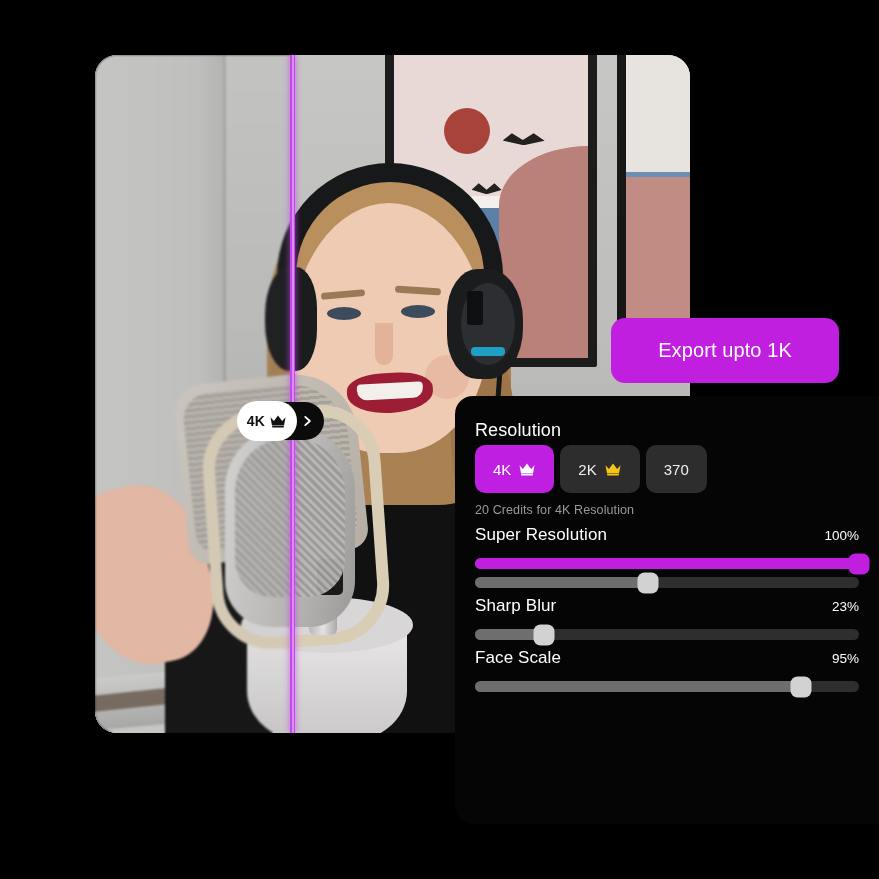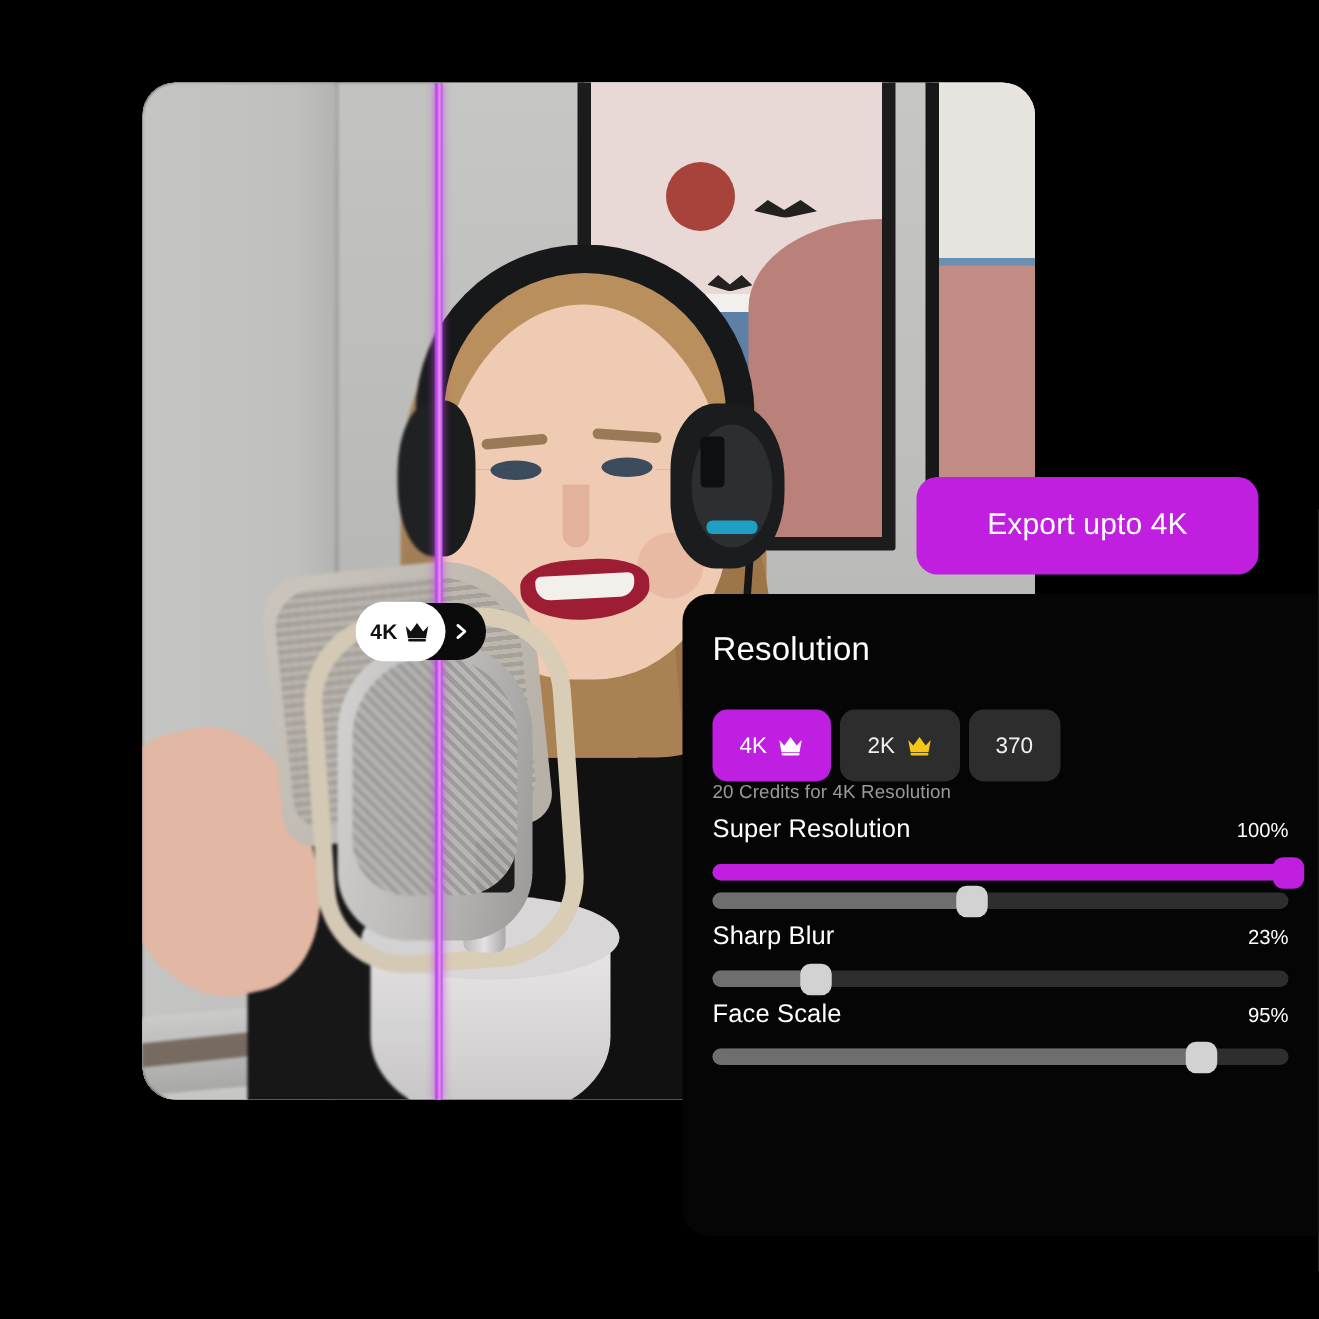--- a/index.html
+++ b/index.html
@@ -278,35 +278,35 @@
   .tooltip span { color:#fff; font-size:20px; letter-spacing:.1px; }
 
   
   .panel {
     position:absolute; left:455px; top:396px; width:424px; height:428px;
     background:#050505; border-radius:18px 0 0 18px; z-index:65;
     padding:24px 0 0 0; overflow:hidden;
   }
   .panel-inner { padding:0 20px 0 20px; }
   .sect-title {
-    color:#fff; font-size:22px; margin-bottom:27px; letter-spacing:.1px;
+    color:#fff; font-size:18px; margin-bottom:4px; letter-spacing:.1px;
   }
 
   .res-row { display:flex; gap:6px; }
   .res-btn {
     height:48px; border-radius:10px; background:#2d2d2d;
     display:flex; align-items:center; justify-content:center; gap:7px;
     color:#efefef; font-size:15px; padding:0 18px; cursor:pointer;
     border:none;
   }
   .res-btn.active { background:#be1fe0; color:#fff; }
   .crown { width:18px; height:14px; display:block; }
 
   .credits {
-    color:#9a9a9a; font-size:12.5px; margin-top:0; letter-spacing:.1px;
+    color:#9a9a9a; font-size:12.5px; margin-top:10px; letter-spacing:.1px;
   }
 
   .slider-block { margin-top:8px; }
   .slider-head {
     display:flex; justify-content:space-between; align-items:baseline;
     margin-bottom:13px;
   }
   .slider-label { color:#fff; font-size:17px; letter-spacing:.1px; }
   .slider-val { color:#fff; font-size:13.5px; }
   .track {
@@ -402,21 +402,21 @@
     <div class="badge-pill">
       <span class="badge-txt">4K</span>
       <svg class="crown" viewBox="0 0 24 18" fill="#111">
         <path d="M2 4 L6.5 9 L12 1.5 L17.5 9 L22 4 L20 15 L4 15 Z"></path>
         <rect x="4" y="15.6" width="16" height="2.2" rx="1"></rect>
       </svg>
     </div>
   </div>
 
   <div class="tooltip">
-    <span>Export upto 4K</span>
+    <span>Export upto 1K</span>
   </div>
 
   <div class="panel">
     <div class="panel-inner">
       <div class="sect-title">Resolution</div>
 
       <div class="res-row" id="res-row">
           <button class="res-btn active">
             <span>4K</span>
             <svg class="crown" viewBox="0 0 24 18" fill="#ffffff">

